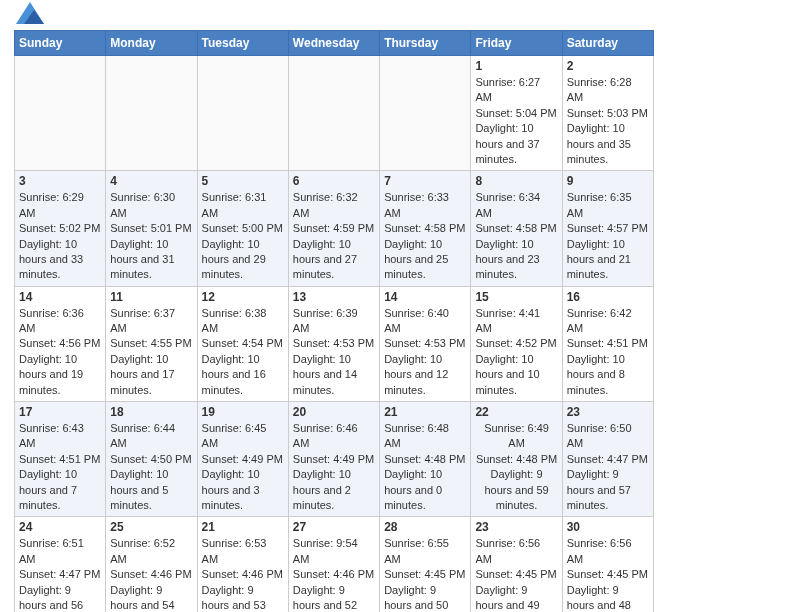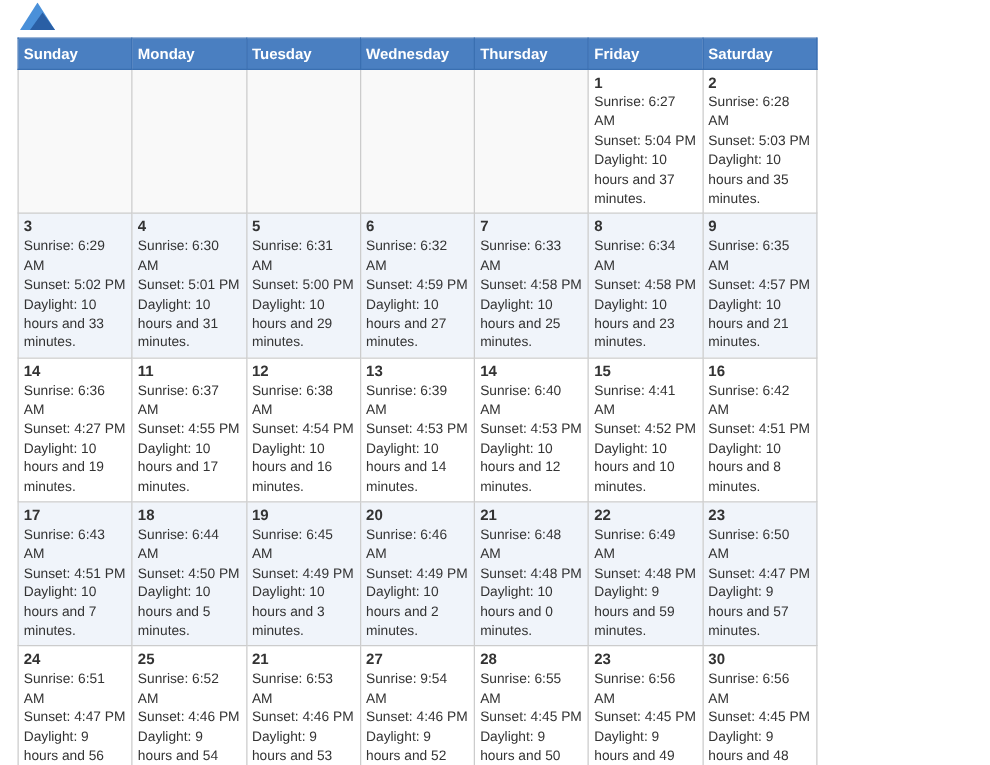--- a/index.html
+++ b/index.html
@@ -181,21 +181,21 @@
             <span class="day-num">9</span>
             <div class="day-info" style="white-space: pre-line;">Sunrise: 6:35 AM
 Sunset: 4:57 PM
 Daylight: 10 hours and 21 minutes.</div>
           </td>
         </tr>
         <tr>
           <td>
             <span class="day-num">14</span>
             <div class="day-info" style="white-space: pre-line;">Sunrise: 6:36 AM
-Sunset: 4:27 PM
+Sunset: 4:56 PM
 Daylight: 10 hours and 19 minutes.</div>
           </td>
           <td>
             <span class="day-num">11</span>
             <div class="day-info" style="white-space: pre-line;">Sunrise: 6:37 AM
 Sunset: 4:55 PM
 Daylight: 10 hours and 17 minutes.</div>
           </td>
           <td>
             <span class="day-num">12</span>
@@ -254,21 +254,21 @@
 Daylight: 10 hours and 2 minutes.</div>
           </td>
           <td class="shaded">
             <span class="day-num">21</span>
             <div class="day-info" style="white-space: pre-line;">Sunrise: 6:48 AM
 Sunset: 4:48 PM
 Daylight: 10 hours and 0 minutes.</div>
           </td>
           <td class="shaded">
             <span class="day-num">22</span>
-            <div class="day-info" style="white-space: pre-line;">Sunrise: 6:49 AM
+            <div class="day-info" style="white-space: pre-line; text-align: center;">Sunrise: 6:49 AM
 Sunset: 4:48 PM
 Daylight: 9 hours and 59 minutes.</div>
           </td>
           <td class="shaded">
             <span class="day-num">23</span>
             <div class="day-info" style="white-space: pre-line;">Sunrise: 6:50 AM
 Sunset: 4:47 PM
 Daylight: 9 hours and 57 minutes.</div>
           </td>
         </tr>

